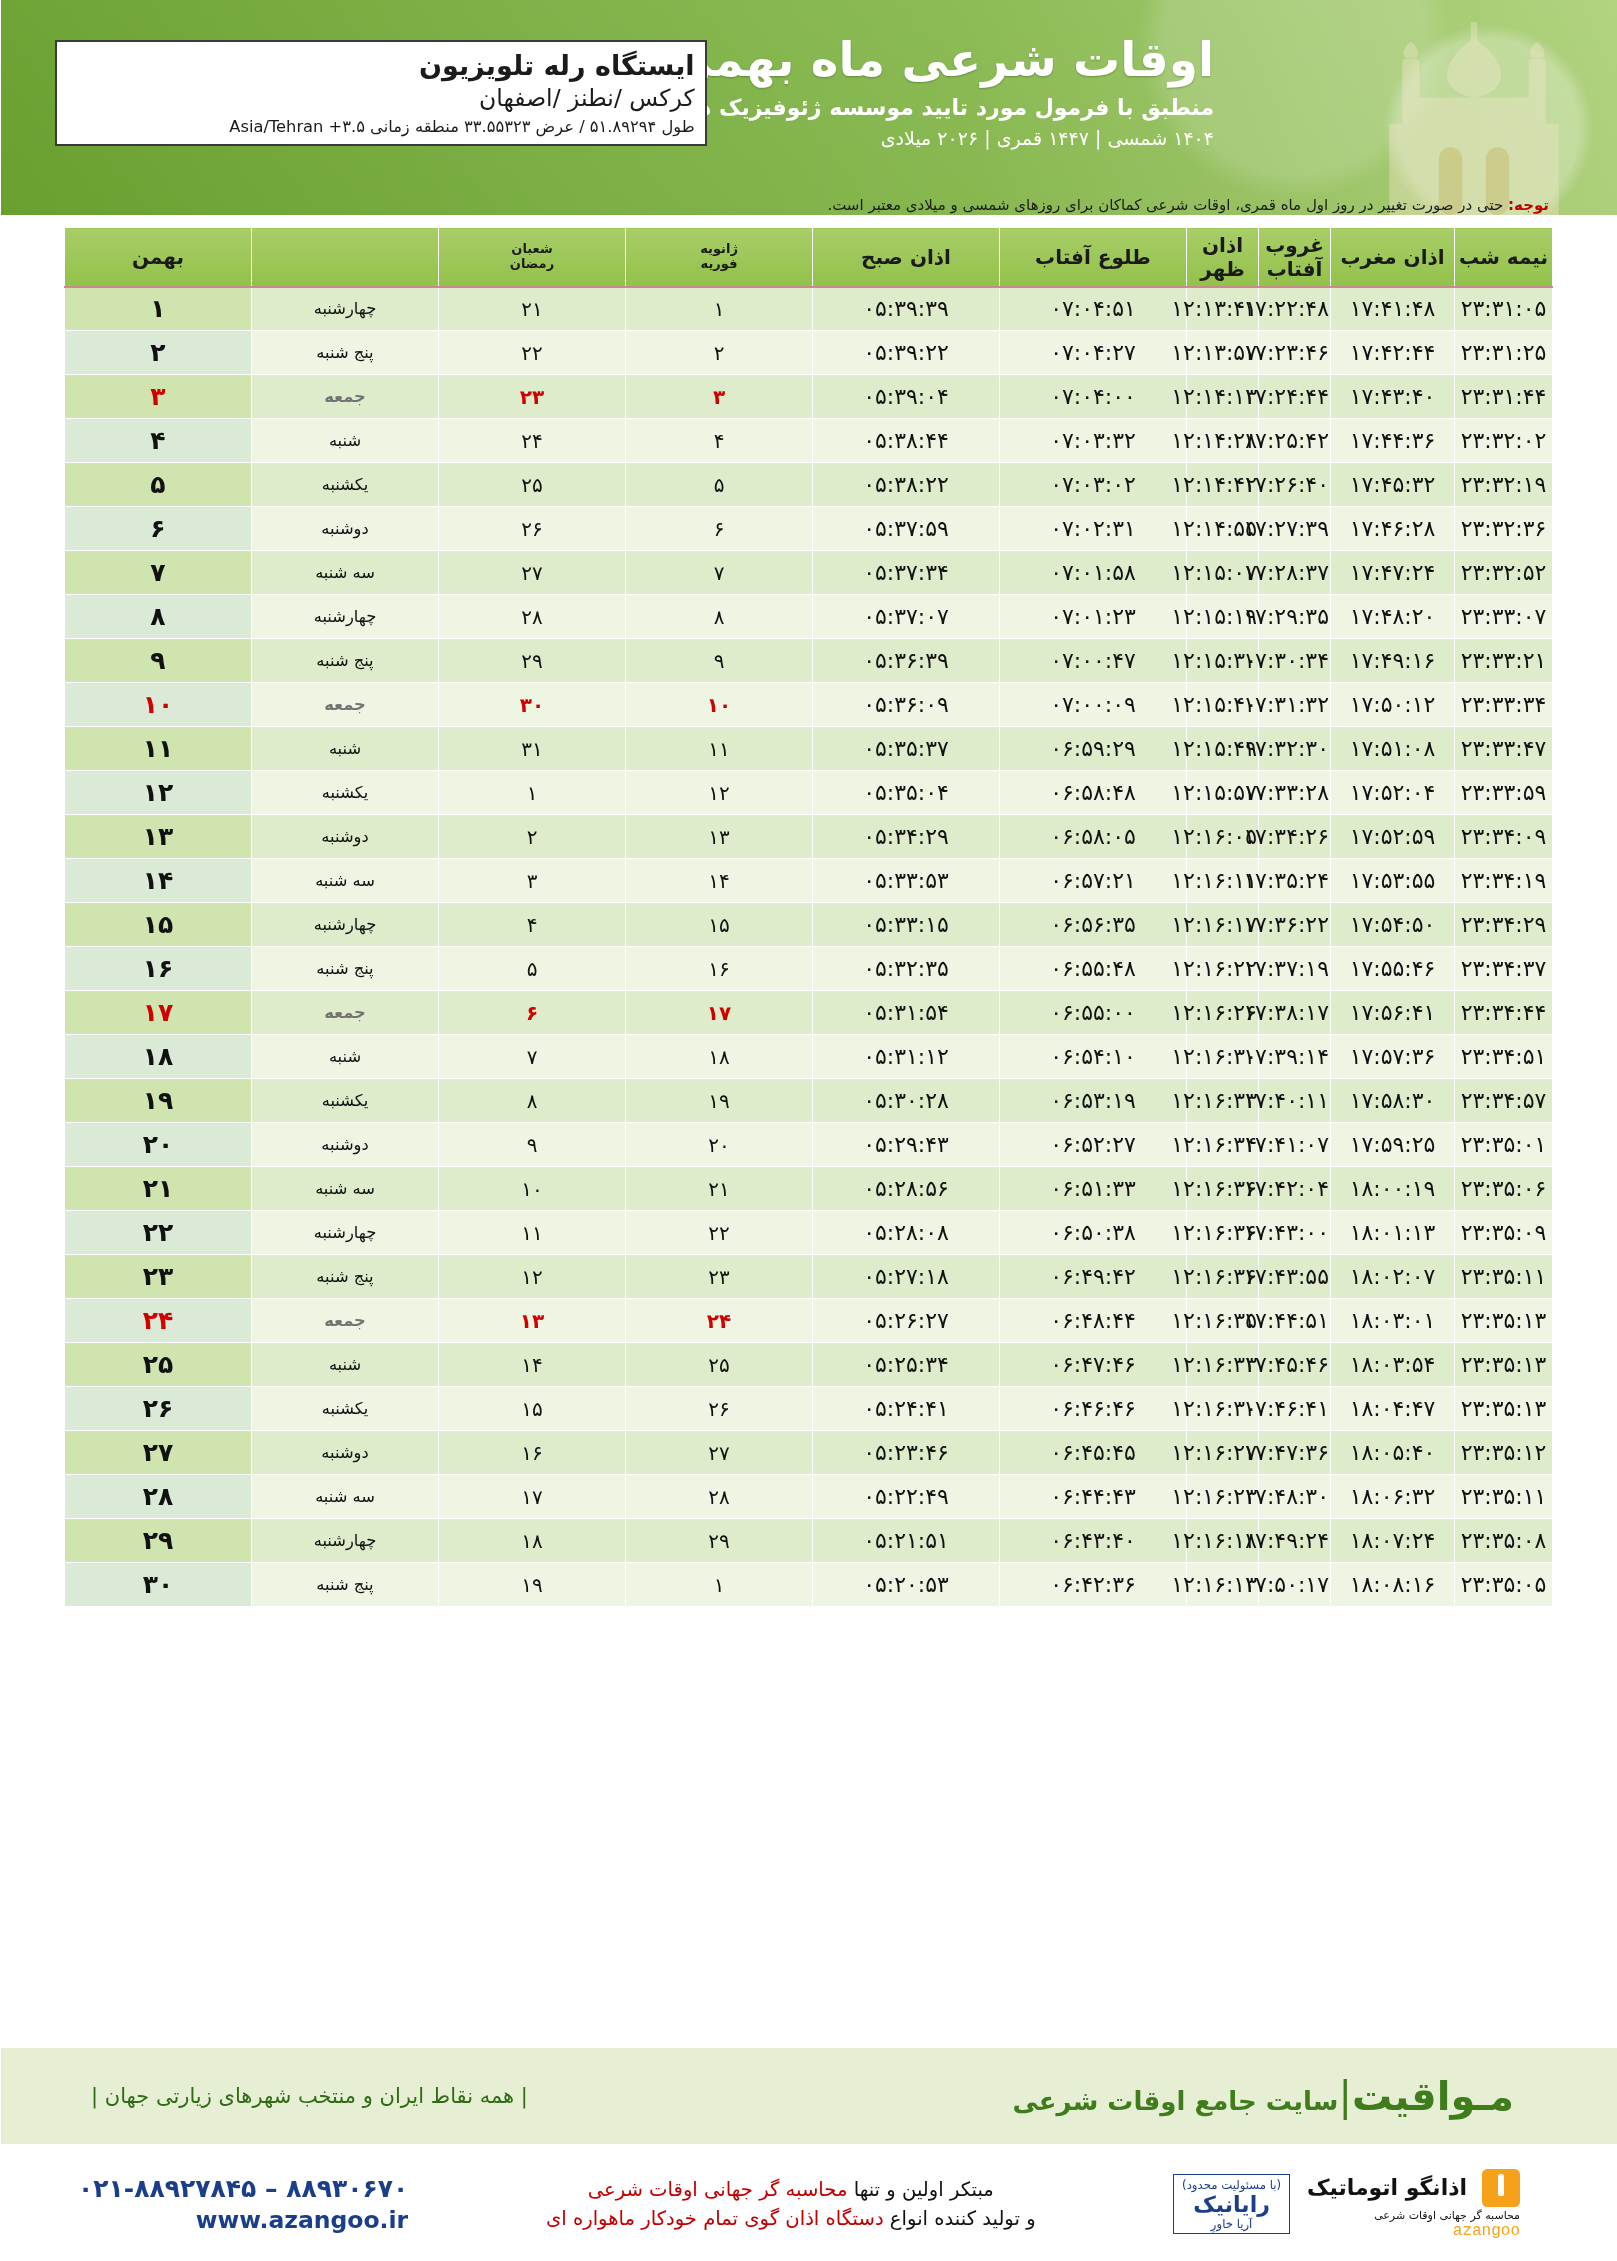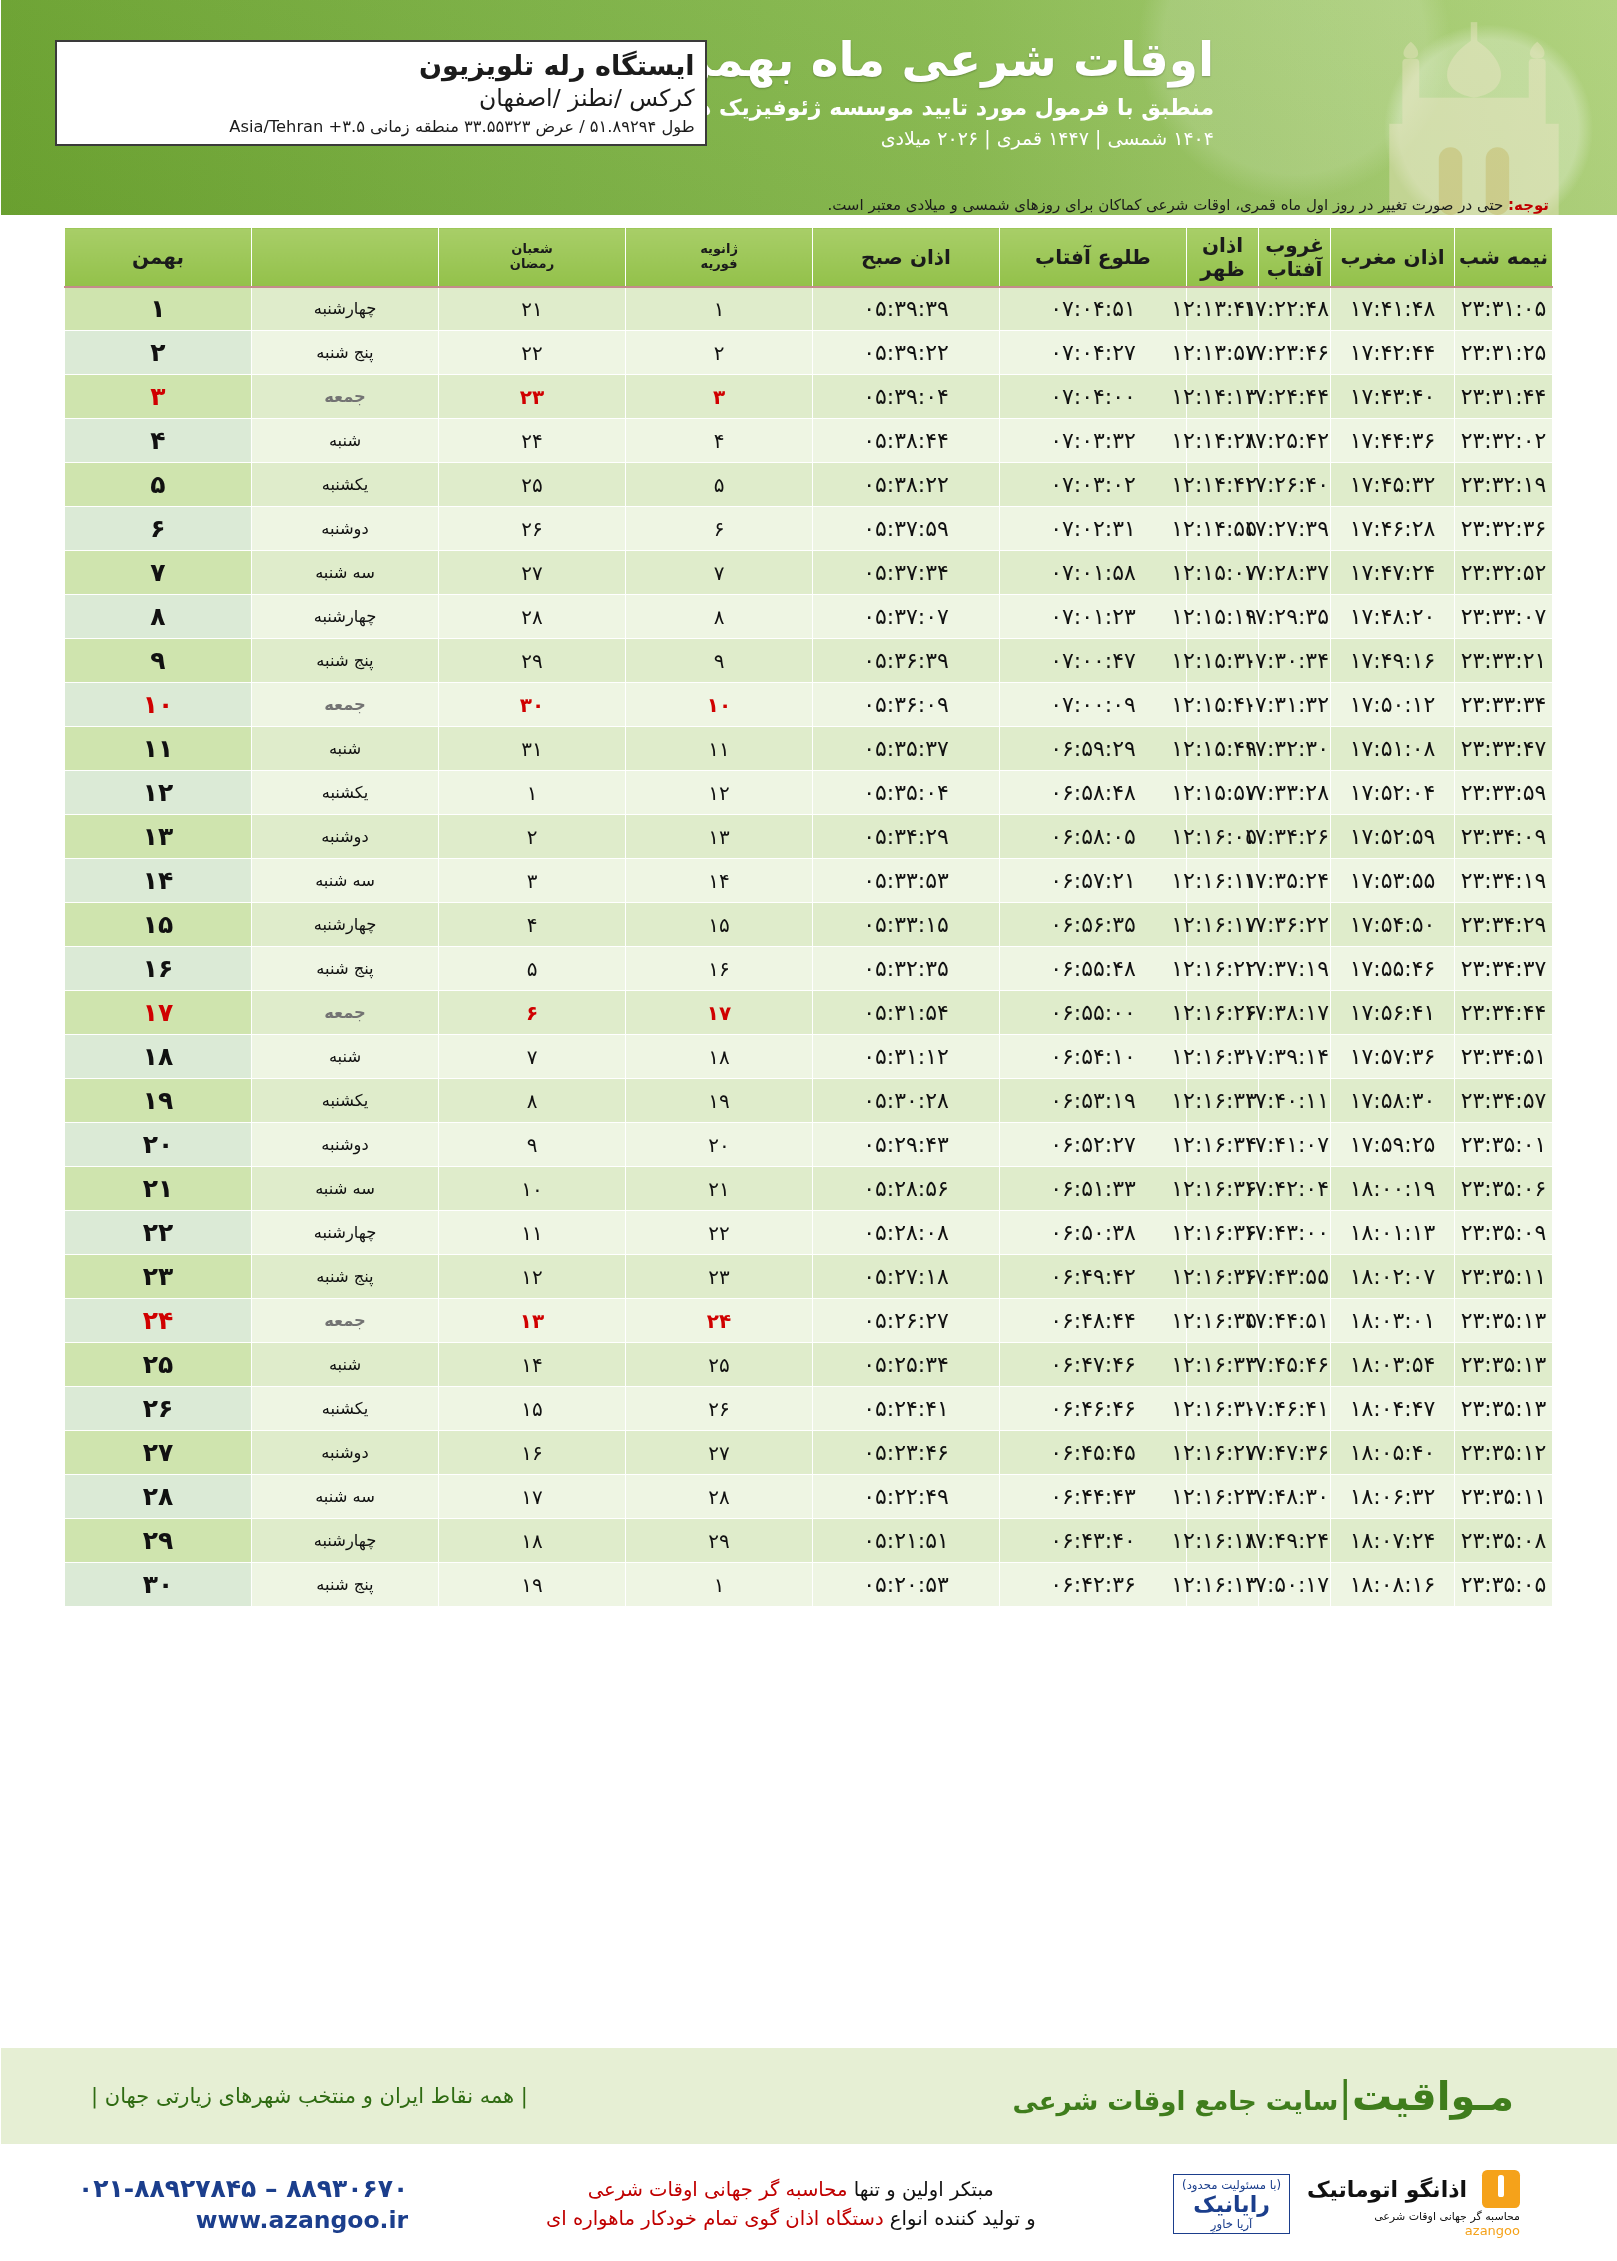--- a/index.html
+++ b/index.html
@@ -226,21 +226,21 @@
   .logo-azangoo .mark {
     width: 38px; height: 38px; background: #f5a21a; border-radius: 5.2px;
     position: relative;
   }
   .logo-azangoo .mark:after {
     content: ""; position:absolute; left: 15.7px; top: 5.2px;
     width: 6.5px; height: 22px; background: #fff; border-radius: 2.6px;
   }
   .logo-azangoo .t1 { font-size: 22px; font-weight: bold; color: #111; }
   .logo-azangoo .t2 { font-size: 11px; color: #111; margin-top: 2px; }
-  .logo-azangoo .t3 { font-size: 13px; color: #f5a21a; }
+  .logo-azangoo .t3 { font-size: 16px; color: #f5a21a; font-family: Liberation Mono, monospace; }
 </style>
 </head>
 <body>
 
 <div class="header">
   <div class="header-deco"></div>
 
   <svg class="mosque" viewBox="0 0 300 330">
     <g fill="#f0e6c8" opacity="0.75">
       <rect x="20" y="190" width="260" height="140"></rect>

